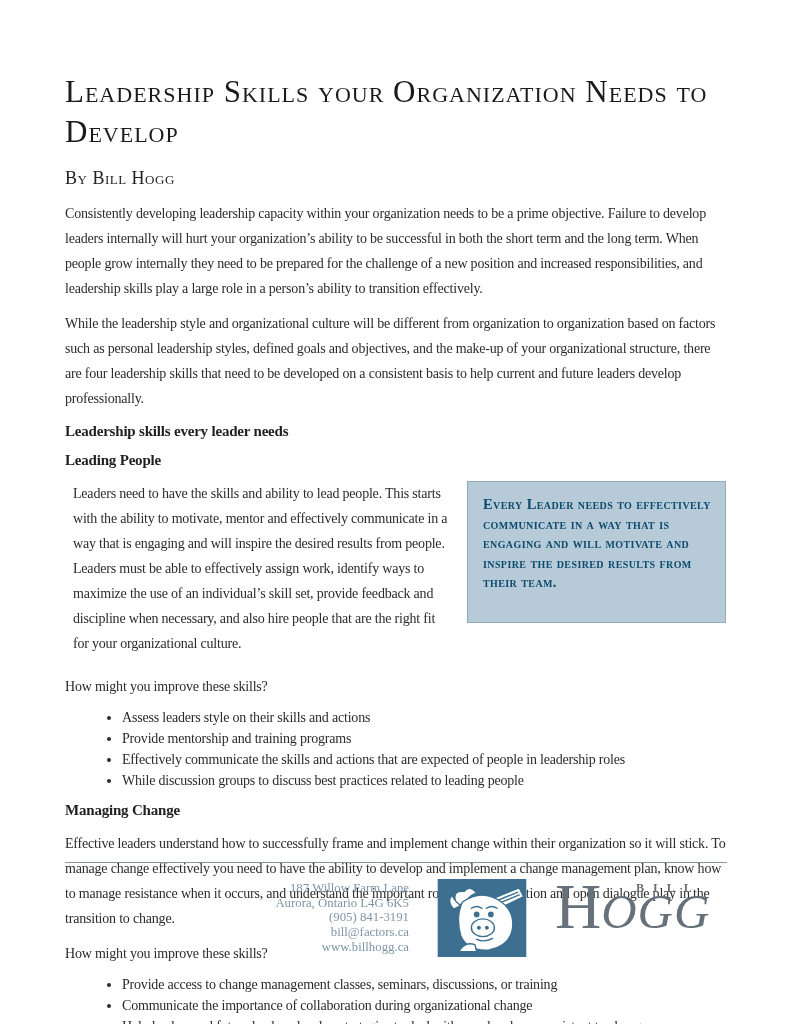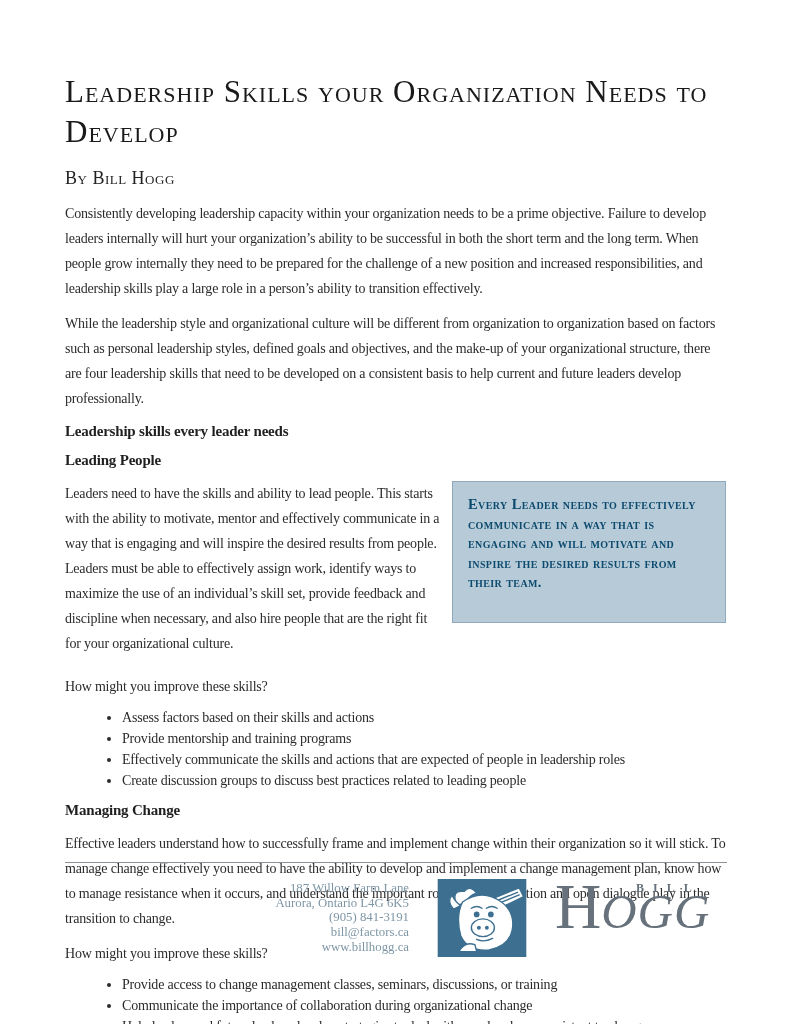--- a/index.html
+++ b/index.html
@@ -43,23 +43,24 @@
   }
   h2.section-heading, h3.sub-heading {
     font-size: 15px;
     font-weight: 700;
     color: #1f1f1f;
     margin: 12px 0 12px 0;
     letter-spacing: -0.2px;
   }
   .two-col {
     display: flex;
-    gap: 6px;
+    gap: 13px;
     align-items: flex-start;
     margin-bottom: 8px;
+    margin-left: 8px;
   }
   .two-col .left-col { flex: 0 0 381px; }
   .callout-box {
     flex: 1 1 auto;
     background: #b6cad7;
     border: 1px solid #90aabb;
     padding: 13px 14px 12px 15px;
     min-height: 142px;
   }
   .callout-box .callout-text {
@@ -160,24 +161,24 @@
       <p class="body-text">Leaders need to have the skills and ability to lead people. This starts with the ability to motivate, mentor and effectively communicate in a way that is engaging and will inspire the desired results from people. Leaders must be able to effectively assign work, identify ways to maximize the use of an individual’s skill set, provide feedback and discipline when necessary, and also hire people that are the right fit for your organizational culture.</p>
     </div>
     <div class="callout-box">
       <div class="callout-text">Every Leader needs to effectively communicate in a way that is engaging and will motivate and inspire the desired results from their team.</div>
     </div>
   </div>
 
   <p class="body-text">How might you improve these skills?</p>
 
   <ul class="bullet-list">
-    <li>Assess factors based on their skills and actions</li>
+    <li>Assess leaders style on their skills and actions</li>
     <li>Provide mentorship and training programs</li>
     <li>Effectively communicate the skills and actions that are expected of people in leadership roles</li>
-    <li>Create discussion groups to discuss best practices related to leading people</li>
+    <li>While discussion groups to discuss best practices related to leading people</li>
   </ul>
 
   <h3 class="sub-heading">Managing Change</h3>
 
   <p class="body-text">Effective leaders understand how to successfully frame and implement change within their organization so it will stick. To manage change effectively you need to have the ability to develop and implement a change management plan, know how to manage resistance when it occurs, and understand the important role that collaboration and open dialogue play in the transition to change.</p>
 
   <p class="body-text">How might you improve these skills?</p>
 
   <ul class="bullet-list">
     <li>Provide access to change management classes, seminars, discussions, or training</li>

